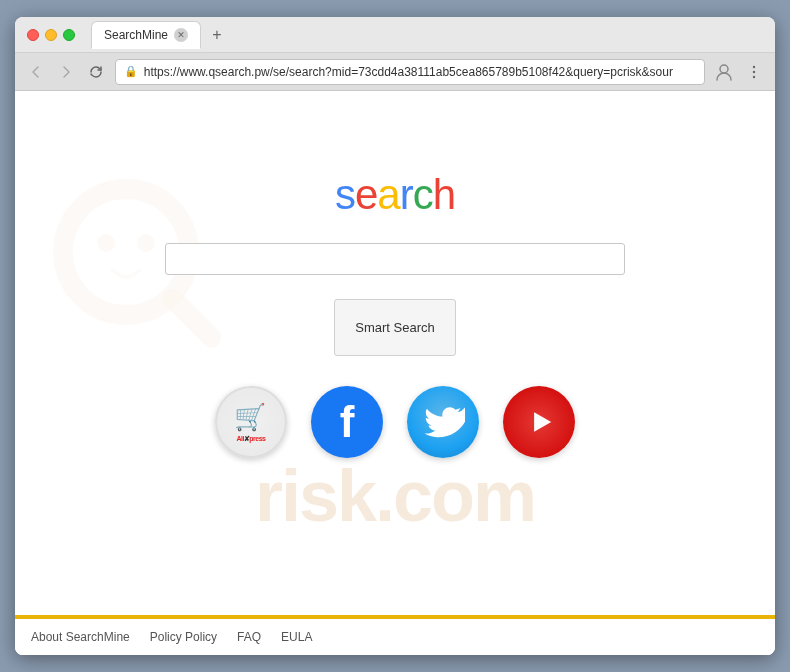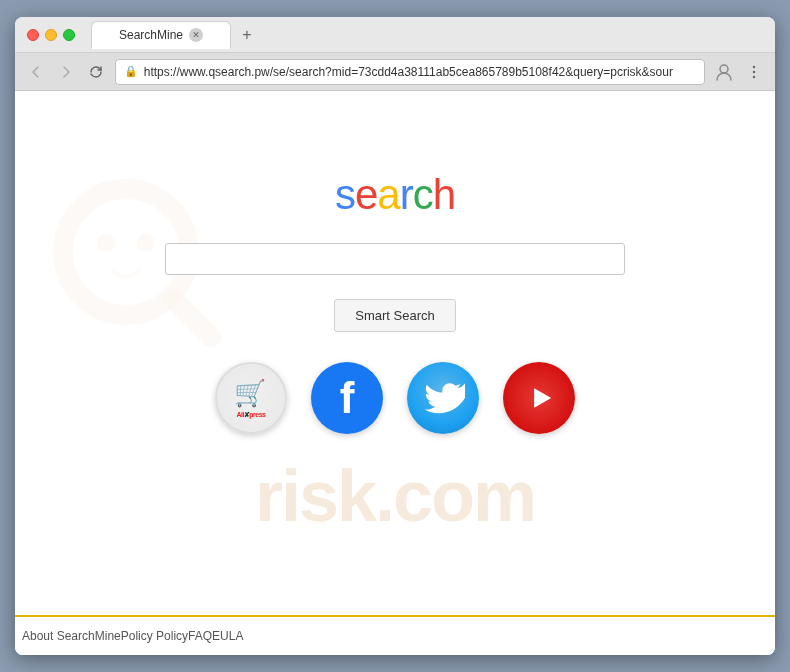--- a/index.html
+++ b/index.html
@@ -57,21 +57,21 @@
       display: flex;
       align-items: center;
       margin-left: 8px;
       gap: 4px;
       flex: 1;
     }
 
     .tab {
       background: #fff;
       border-radius: 6px 6px 0 0;
-      padding: 4px 27px;
+      padding: 4px 12px;
       font-size: 12px;
       color: #333;
       display: flex;
       align-items: center;
       gap: 6px;
       height: 28px;
       border: 1px solid #d0d0d0;
       border-bottom: 1px solid #fff;
     }
 
@@ -243,21 +243,21 @@
     .search-input {
       flex: 1;
       border: none;
       outline: none;
       font-size: 14px;
       color: #333;
       background: transparent;
     }
 
     .smart-search-btn {
-      padding: 8px 20px;
+      padding: 20px 20px;
       background: #f5f5f5;
       border: 1px solid #d0d0d0;
       border-radius: 3px;
       font-size: 13px;
       color: #333;
       cursor: pointer;
     }
 
     
     .quick-links {
@@ -323,22 +323,23 @@
 
     
     .page-footer {
       position: absolute;
       bottom: 0;
       left: 0;
       right: 0;
       height: 40px;
       display: flex;
       align-items: center;
-      padding: 0 7px;
-      border-top: 2px solid #eab308;
+      padding: 0 16px;
+      gap: 20px;
+      border-top: 4px solid #eab308;
       background: #fff;
     }
 
     .footer-link {
       font-size: 12px;
       color: #555;
       cursor: pointer;
       text-decoration: none;
     }
   </style>

